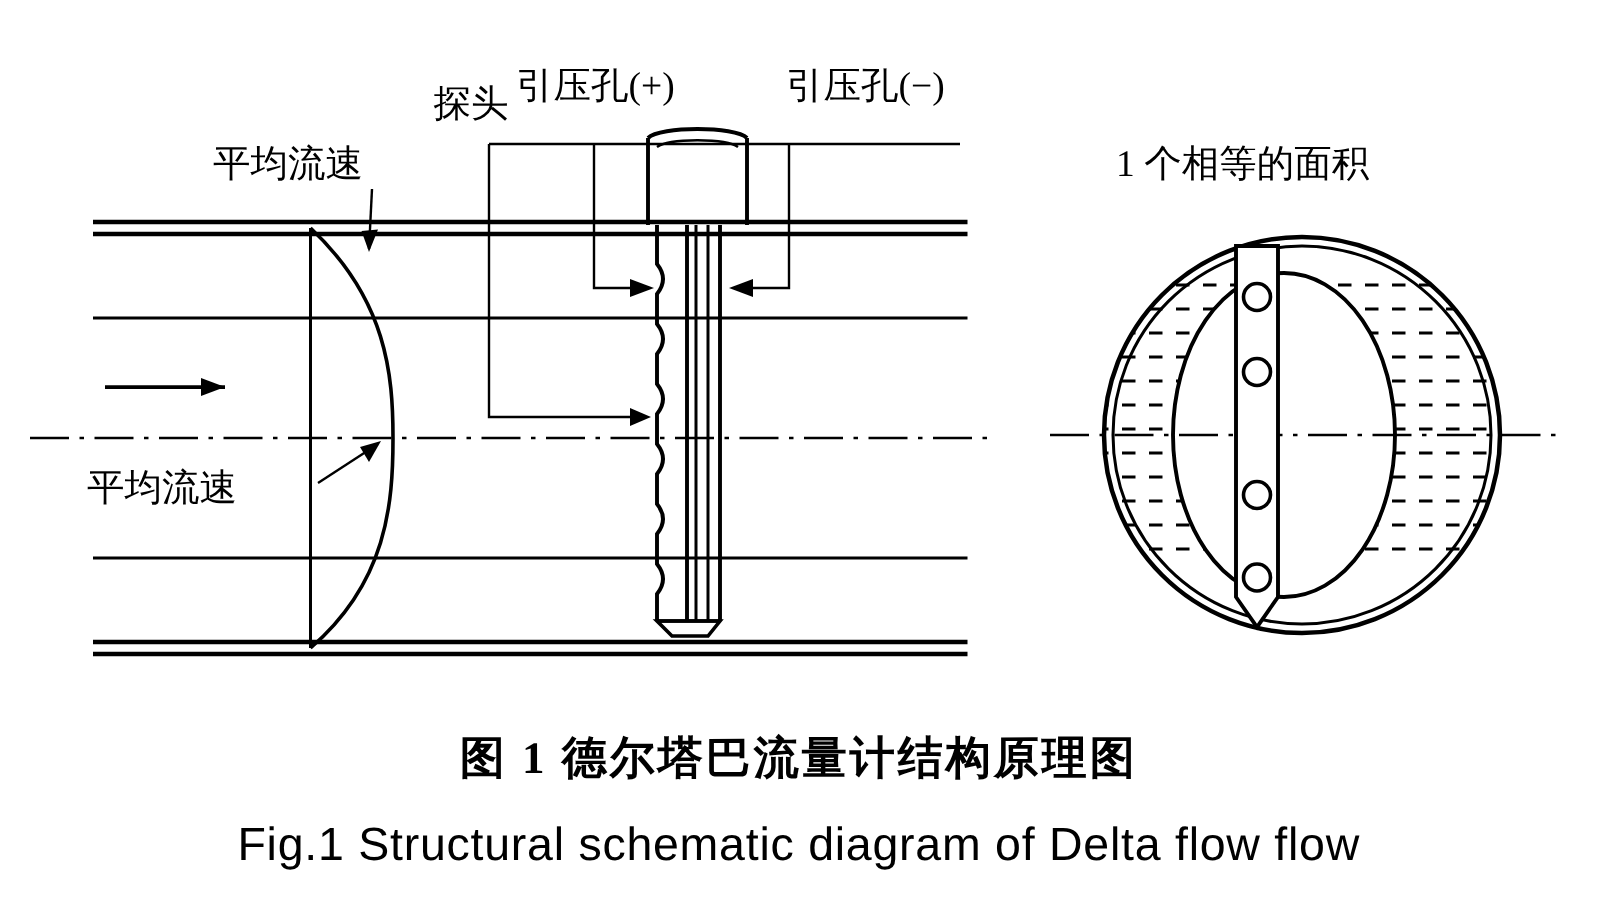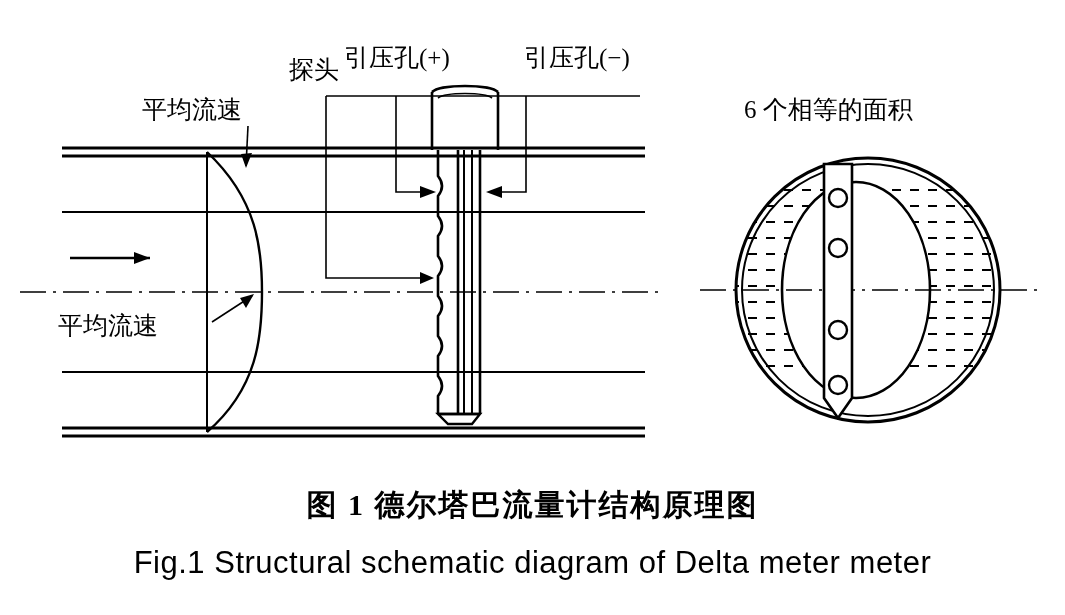--- a/index.html
+++ b/index.html
@@ -172,19 +172,19 @@
         </g>
       </g>
 
     </svg>
 
     <div class="label" style="left:256px; top:56px;margin-left:33px;">探头</div>
     <div class="label" style="left:524px; top:44px;">引压孔(−)</div>
     <div class="label" style="left:344px; top:44px;">引压孔(+)</div>
     <div class="label" style="left:142px; top:96px;">平均流速</div>
     <div class="label" style="left:58px; top:312px;font-family:Liberation Serif, serif;">平均流速</div>
-    <div class="label" style="left:744px; top:96px;">6 个相等的面积</div>
+    <div class="label" style="left:744px; top:96px;">1 个相等的面积</div>
   </div>
 
   <div class="caption-cn">图 1  德尔塔巴流量计结构原理图</div>
-  <div class="caption-en">Fig.1  Structural schematic diagram of Delta meter meter</div>
+  <div class="caption-en">Fig.1  Structural schematic diagram of Delta flow flow</div>
 
 </div>
 
 </body></html>

